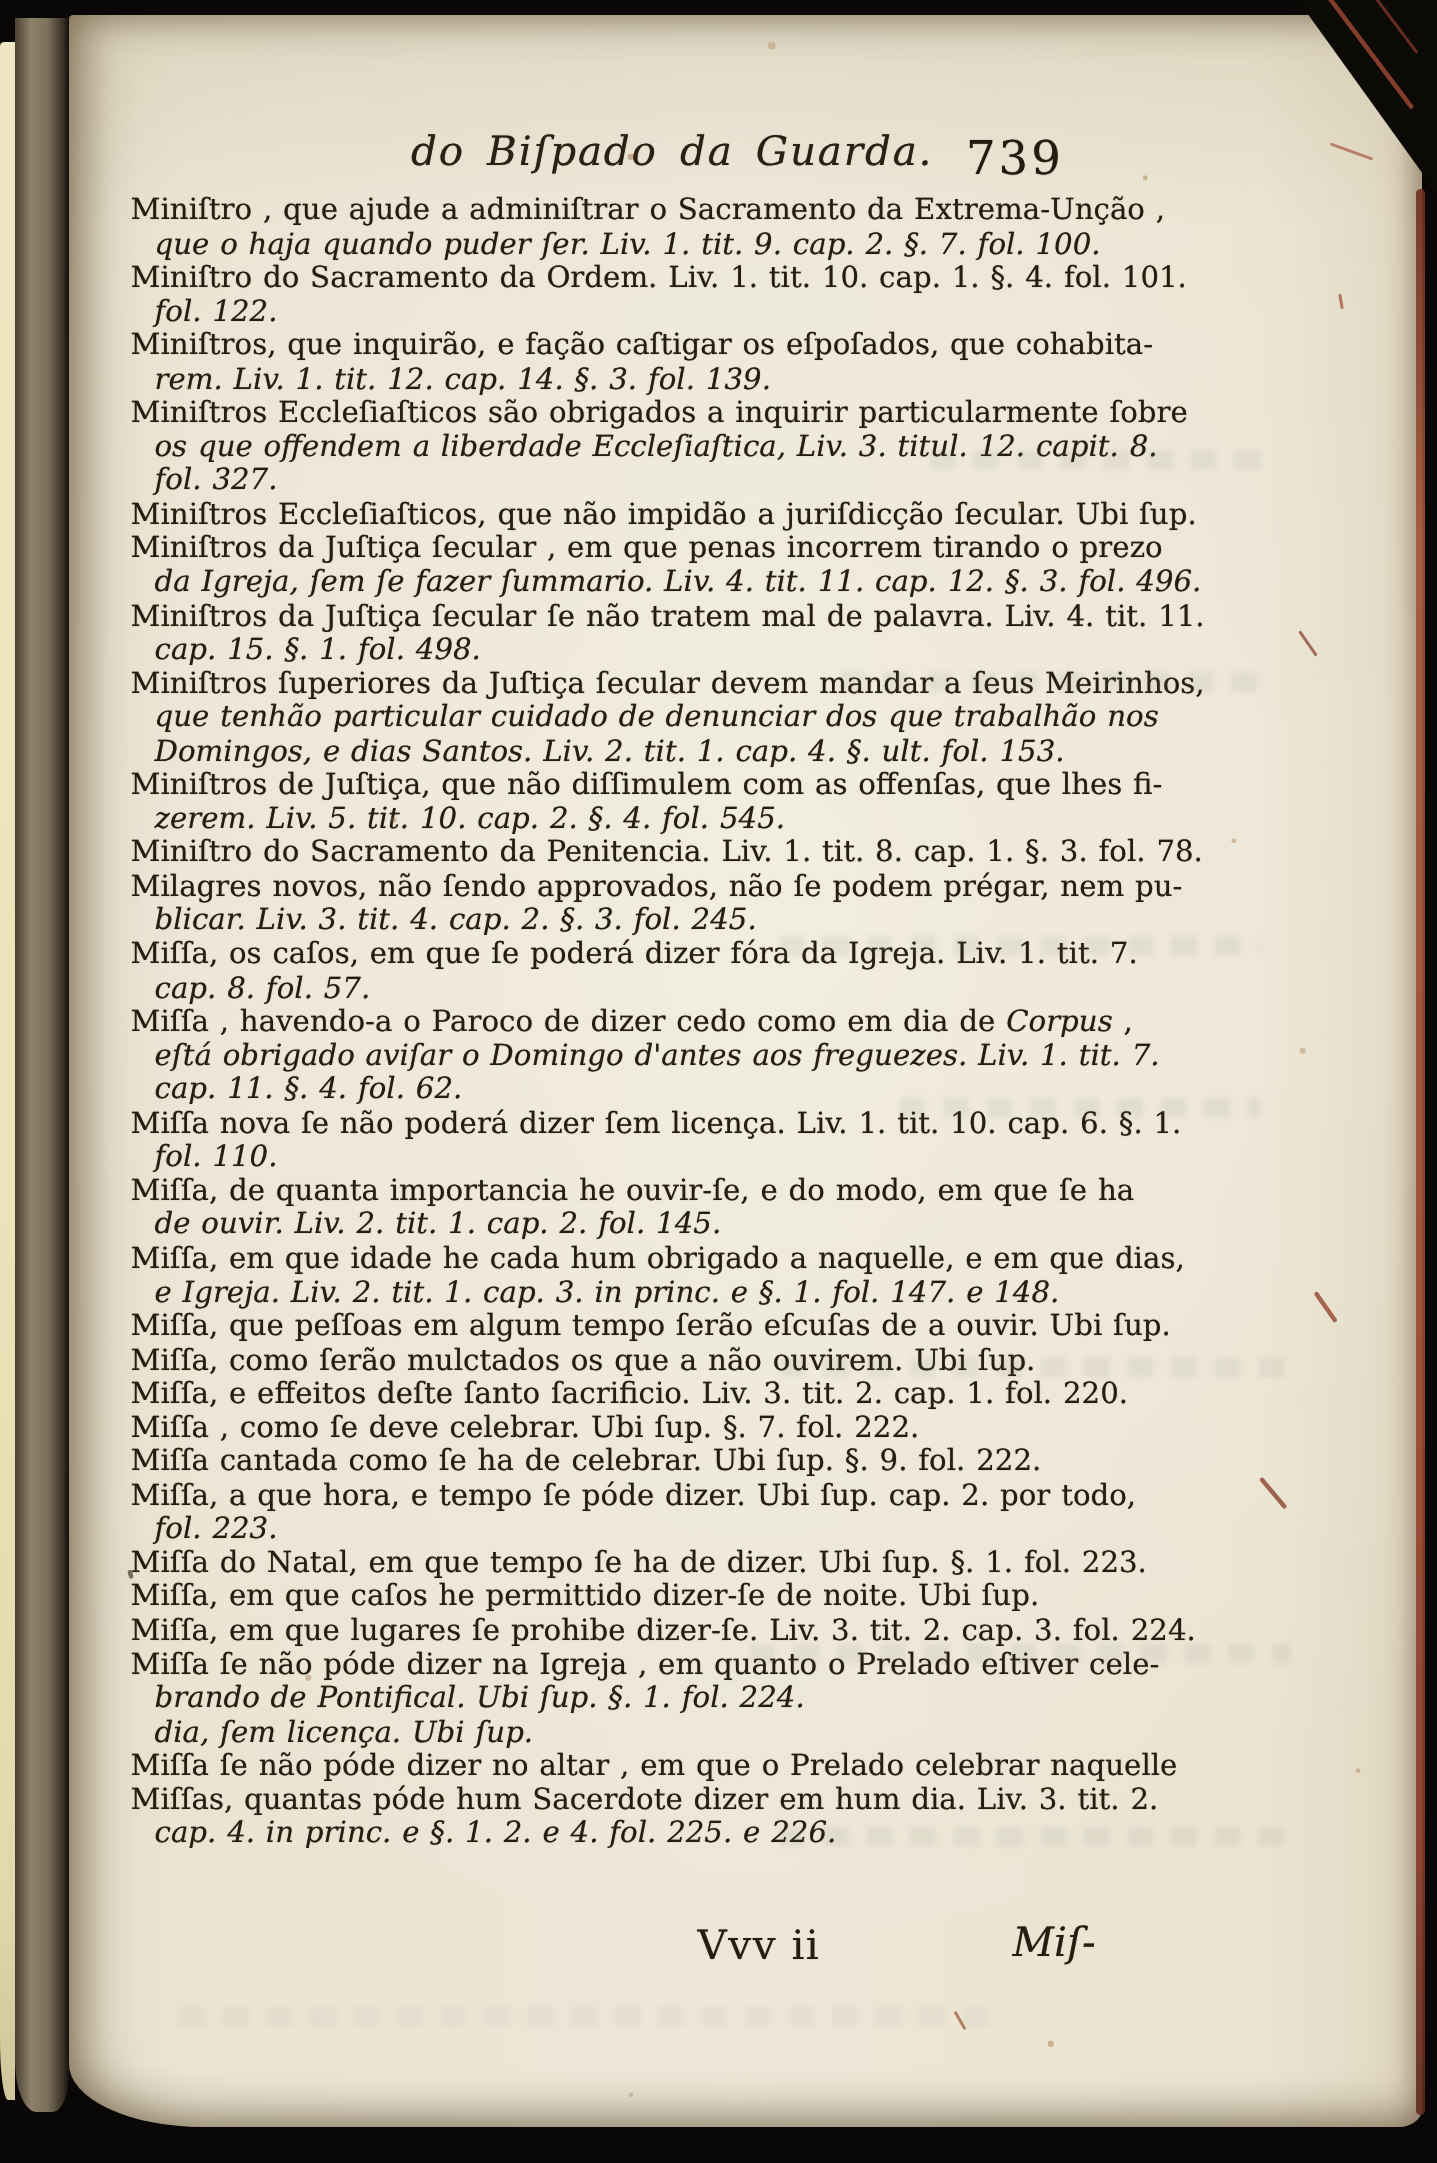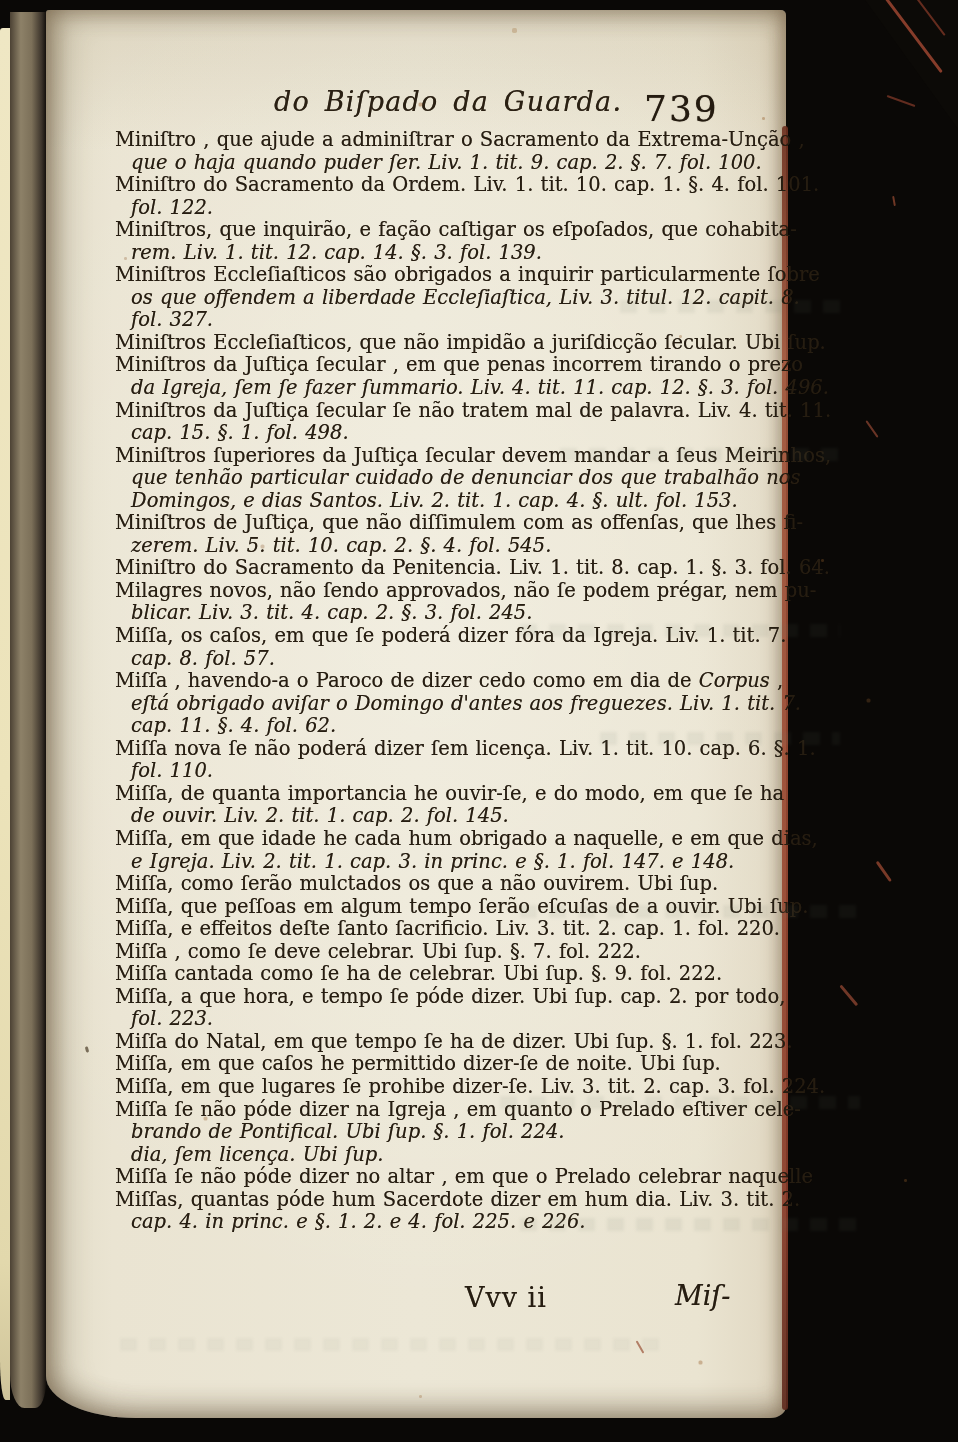--- a/index.html
+++ b/index.html
@@ -17,21 +17,21 @@
     border-radius:3px 0 0 55%/3px 0 0 40px;
   }
   
   .gutter{
     position:absolute;left:10px;top:12px;width:36px;height:1396px;
     background:linear-gradient(90deg,#4c4234 0%,#8d8168 30%,#7c7059 60%,#3b332a 88%,#14100c 100%);
     border-radius:0 0 30% 40%/0 0 26px 34px;
   }
   
   .page{
-    position:absolute;left:46px;top:10px;width:740px;height:1408px;
+    position:absolute;left:46px;top:10px;width:902px;height:1408px;
     background:
       linear-gradient(180deg, rgba(150,130,90,.14) 0%, rgba(150,130,90,0) 10%),
       radial-gradient(120% 85% at 52% 42%, rgba(255,255,250,.28) 0%, rgba(255,255,250,0) 60%),
       linear-gradient(90deg,#d6cdb6 0%,#e5dfcb 3%,#eae4d2 9%,#ece7d6 50%,#eae4d1 88%,#e3dbc6 96%,#dacfb8 100%),
       #e8e2cf;
     box-shadow:
       inset 16px 0 30px rgba(85,70,45,.30),
       inset -6px 0 14px rgba(95,70,45,.22),
       inset 0 -12px 24px rgba(80,60,32,.30),
       inset 0 10px 18px rgba(110,90,55,.18);
@@ -79,32 +79,32 @@
   
   .running-title{
     position:absolute;left:228px;top:76px;width:300px;
     font-style:italic;font-size:27px;letter-spacing:1.2px;word-spacing:5px;
     color:#2a2013;text-align:center;white-space:nowrap;
     text-shadow:0 0 .6px rgba(38,28,16,.65);
     z-index:3;
   }
   .page-number{
     position:absolute;left:598px;top:78px;width:80px;
-    font-size:36px;color:#241b10;letter-spacing:2px;
+    font-size:31px;color:#241b10;letter-spacing:2px;
     text-shadow:0 0 .7px rgba(38,28,16,.7);
     z-index:3;
   }
   .text-block{
     position:absolute;left:41px;top:119px;width:740px;
     font-size:19.5px;line-height:22.55px;
     color:#261d11;word-spacing:1px;
     text-shadow:0 0 .6px rgba(38,28,16,.62);
     z-index:3;
   }
-  .text-block .line{white-space:nowrap;height:22.55px;margin-left:28px;}
+  .text-block .line{white-space:nowrap;height:22.55px;}
   .text-block .line.cont{padding-left:16px;font-style:italic;}
   .footer-row{position:absolute;left:0;top:1272px;width:902px;height:30px;z-index:3;
     font-size:27px;color:#261d11;text-shadow:0 0 .6px rgba(38,28,16,.62);}
   .signature{position:absolute;left:419px;top:0;letter-spacing:1px;white-space:nowrap;}
   .catchword{position:absolute;left:629px;top:-2px;white-space:nowrap;font-style:italic;}
 </style>
 </head>
 <body>
 
 <div class="prev-page-strip"></div>
@@ -150,21 +150,21 @@
       <div>
         <div class="line">Miniſtros ſuperiores da Juſtiça ſecular devem mandar a ſeus Meirinhos,</div>
         <div class="line cont">que tenhão particular cuidado de denunciar dos que trabalhão nos</div>
         <div class="line cont">Domingos, e dias Santos. Liv. 2. tit. 1. cap. 4. §. ult. fol. 153.</div>
       </div>
       <div>
         <div class="line">Miniſtros de Juſtiça, que não diſſimulem com as offenſas, que lhes fi-</div>
         <div class="line cont">zerem. Liv. 5. tit. 10. cap. 2. §. 4. fol. 545.</div>
       </div>
       <div>
-        <div class="line">Miniſtro do Sacramento da Penitencia. Liv. 1. tit. 8. cap. 1. §. 3. fol. 64.</div>
+        <div class="line">Miniſtro do Sacramento da Penitencia. Liv. 1. tit. 8. cap. 1. §. 3. fol. 78.</div>
       </div>
       <div>
         <div class="line">Milagres novos, não ſendo approvados, não ſe podem prégar, nem pu-</div>
         <div class="line cont">blicar. Liv. 3. tit. 4. cap. 2. §. 3. fol. 245.</div>
       </div>
       <div>
         <div class="line">Miſſa, os caſos, em que ſe poderá dizer fóra da Igreja. Liv. 1. tit. 7.</div>
         <div class="line cont">cap. 8. fol. 57.</div>
       </div>
       <div>
@@ -178,24 +178,24 @@
       </div>
       <div>
         <div class="line">Miſſa, de quanta importancia he ouvir-ſe, e do modo, em que ſe ha</div>
         <div class="line cont">de ouvir. Liv. 2. tit. 1. cap. 2. fol. 145.</div>
       </div>
       <div>
         <div class="line">Miſſa, em que idade he cada hum obrigado a naquelle, e em que dias,</div>
         <div class="line cont">e Igreja. Liv. 2. tit. 1. cap. 3. in princ. e §. 1. fol. 147. e 148.</div>
       </div>
       <div>
+        <div class="line">Miſſa, que peſſoas em algum tempo ſerão eſcuſas de a ouvir. Ubi ſup.</div>
+      </div>
+      <div>
         <div class="line">Miſſa, como ſerão mulctados os que a não ouvirem. Ubi ſup.</div>
-      </div>
-      <div>
-        <div class="line">Miſſa, que peſſoas em algum tempo ſerão eſcuſas de a ouvir. Ubi ſup.</div>
       </div>
       <div>
         <div class="line">Miſſa, e effeitos deſte ſanto ſacrificio. Liv. 3. tit. 2. cap. 1. fol. 220.</div>
       </div>
       <div>
         <div class="line">Miſſa , como ſe deve celebrar. Ubi ſup. §. 7. fol. 222.</div>
       </div>
       <div>
         <div class="line">Miſſa cantada como ſe ha de celebrar. Ubi ſup. §. 9. fol. 222.</div>
       </div>

